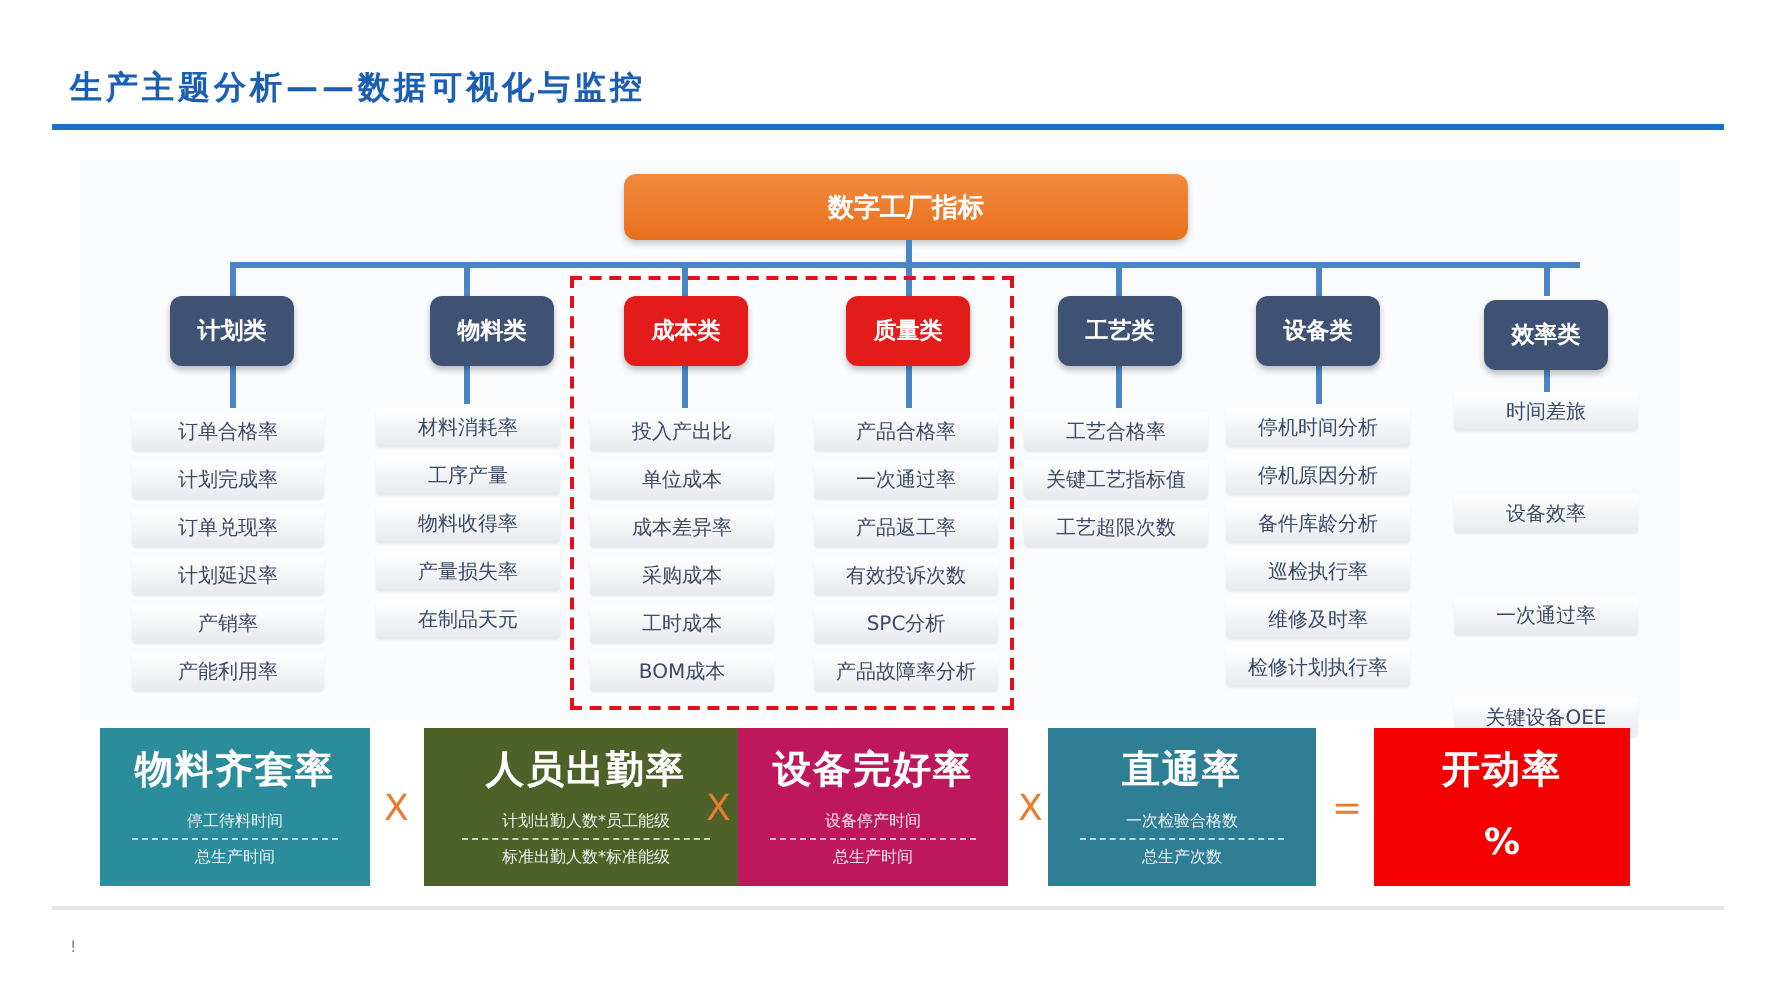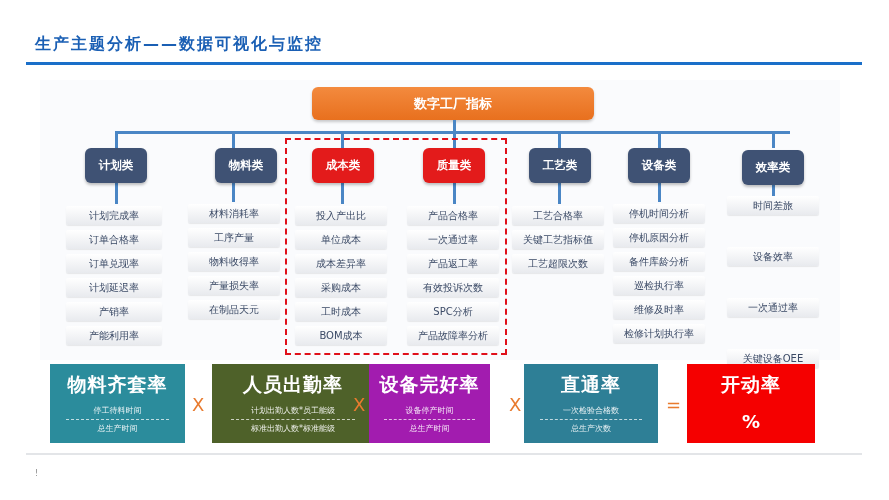--- a/index.html
+++ b/index.html
@@ -101,22 +101,22 @@
 
 <div class="cat dark" style="left:85px;top:148px;">计划类</div>
 <div class="cat dark" style="left:215px;top:148px;">物料类</div>
 <div class="cat red" style="left:312px;top:148px;">成本类</div>
 <div class="cat red" style="left:423px;top:148px;">质量类</div>
 <div class="cat dark" style="left:529px;top:148px;">工艺类</div>
 <div class="cat dark" style="left:628px;top:148px;">设备类</div>
 <div class="cat dark" style="left:742px;top:150px;">效率类</div>
 
 <div class="items" style="left:66px;top:206px;width:96px;">
+  <div class="item">订单合格率</div>
   <div class="item">计划完成率</div>
-  <div class="item">订单合格率</div>
   <div class="item">订单兑现率</div>
   <div class="item">计划延迟率</div>
   <div class="item">产销率</div>
   <div class="item">产能利用率</div>
 </div>
 <div class="items" style="left:188px;top:204px;width:92px;">
   <div class="item">材料消耗率</div>
   <div class="item">工序产量</div>
   <div class="item">物料收得率</div>
   <div class="item">产量损失率</div>
@@ -167,21 +167,21 @@
 <div class="op" style="left:192px;">X</div>
 
 <div class="formula-box" style="left:212px;width:162px;background:#4e6129;">
   <div class="formula-title">人员出勤率</div>
   <div class="formula-num">计划出勤人数*员工能级</div>
   <div class="formula-sep"></div>
   <div class="formula-den">标准出勤人数*标准能级</div>
 </div>
 <div class="op" style="left:353px;">X</div>
 
-<div class="formula-box" style="left:369px;width:121px;background:#a21caf;">
+<div class="formula-box" style="left:369px;width:135px;background:#be185d;">
   <div class="formula-title">设备完好率</div>
   <div class="formula-num">设备停产时间</div>
   <div class="formula-sep"></div>
   <div class="formula-den">总生产时间</div>
 </div>
 <div class="op" style="left:509px;">X</div>
 
 <div class="formula-box" style="left:524px;width:134px;background:#2e7f96;">
   <div class="formula-title">直通率</div>
   <div class="formula-num">一次检验合格数</div>

